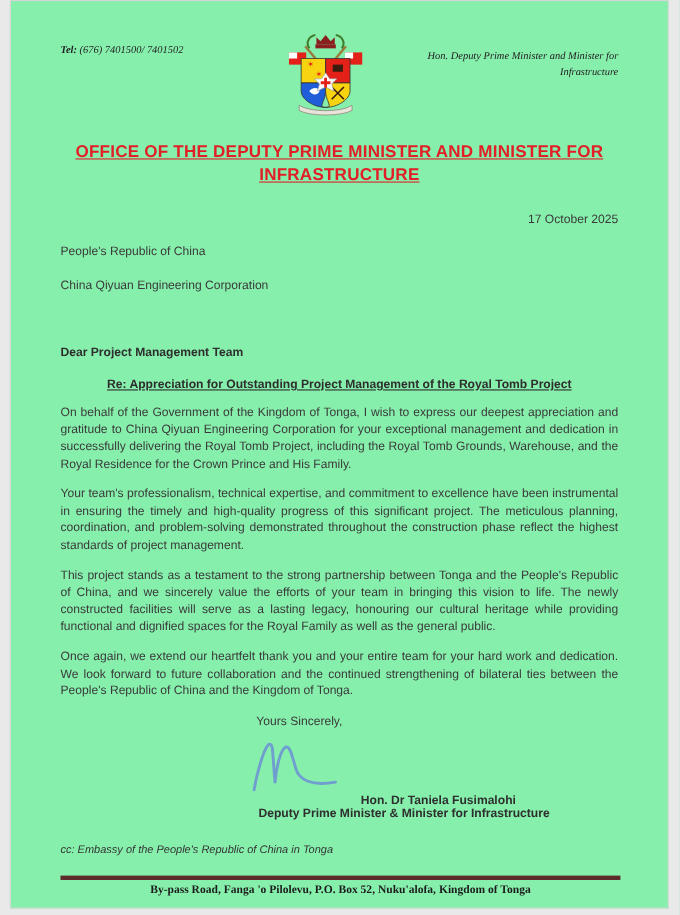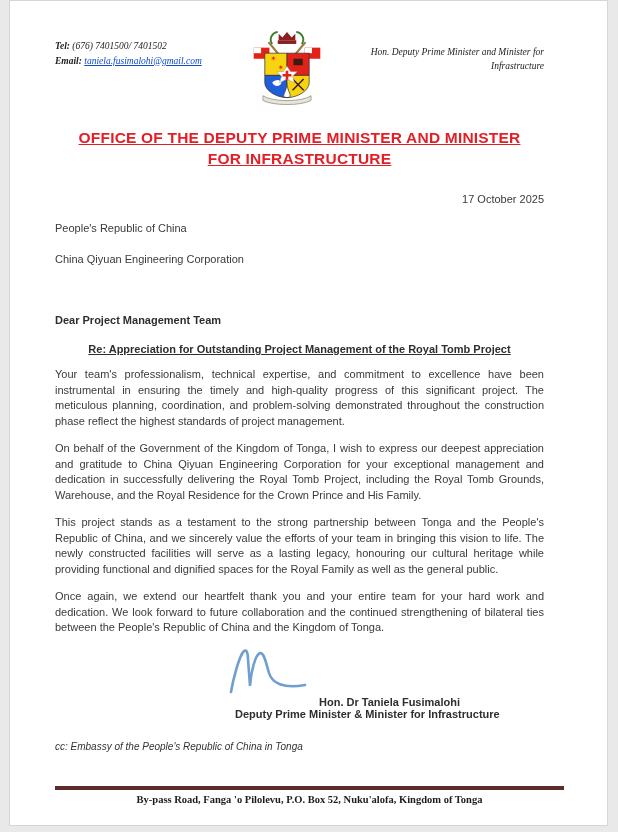--- a/index.html
+++ b/index.html
@@ -5,23 +5,23 @@
   * { margin: 0; padding: 0; box-sizing: border-box; }
   html, body { width: 618px; height: 832px; }
   body {
     font-family: "Liberation Sans", sans-serif;
     background: #e9e9e9;
     position: relative;
   }
   .page {
     position: absolute;
     left: 9px; top: 0; right: 10px; bottom: 6px;
-    background: #ffffff;
+    background: #86efac;
     border: 1px solid #d6d6d6;
-    padding: 30px 63px 0 45px;
+    padding: 30px 45px 0 45px;
     overflow: hidden;
   }
   
   .letterhead {
     display: flex;
     justify-content: space-between;
     align-items: flex-start;
   }
   .contact-block {
     font-family: "Liberation Serif", serif;
@@ -122,21 +122,21 @@
   .cc-line {
     margin-top: 21px;
     font-style: italic;
     font-size: 10px;
     color: #333;
   }
   
   .page-footer {
     position: absolute;
     left: 45px; right: 43px;
-    bottom: 20px;
+    bottom: 10px;
   }
   .footer-rule {
     height: 4px;
     background: #5e2b2b;
     border: 0;
   }
   .footer-address {
     margin-top: 4px;
     text-align: center;
     font-family: "Liberation Serif", serif;
@@ -147,21 +147,20 @@
 </style>
 </head>
 <body>
 
 <div class="page">
 
   <div class="letterhead">
 
     <div class="contact-block">
       <div class="contact-row"><b>Tel:</b> <span>(676) 7401500/ 7401502</span></div>
-      <div class="contact-row"><b>Email:</b> <span class="email-link">taniela.fusimalohi@gmail.com</span></div>
     </div>
 
     <div class="emblem-wrap">
       <svg width="74" height="78" viewBox="0 0 80 84" aria-hidden="true">
 
         <line x1="20" y1="14" x2="60" y2="62" stroke="#9b7b3c" stroke-width="2.4"></line>
         <line x1="60" y1="14" x2="20" y2="62" stroke="#9b7b3c" stroke-width="2.4"></line>
 
         <rect x="4" y="20" width="17" height="12" fill="#e32119"></rect>
         <rect x="4" y="20" width="8" height="6" fill="#ffffff"></rect>
@@ -200,25 +199,26 @@
 
   <div class="date-line">17 October 2025</div>
 
   <div class="recipient-line second">People's Republic of China</div>
   <div class="recipient-line first">China Qiyuan Engineering Corporation</div>
 
   <div class="salutation">Dear Project Management Team</div>
 
   <div class="subject-line">Re: Appreciation for Outstanding Project Management of the Royal Tomb Project</div>
 
+  <p class="body-paragraph">On behalf of the Government of the Kingdom of Tonga, I wish to express our deepest appreciation and gratitude to China Qiyuan Engineering Corporation for your exceptional management and dedication in successfully delivering the Royal Tomb Project, including the Royal Tomb Grounds, Warehouse, and the Royal Residence for the Crown Prince and His Family.</p>
   <p class="body-paragraph">Your team's professionalism, technical expertise, and commitment to excellence have been instrumental in ensuring the timely and high-quality progress of this significant project. The meticulous planning, coordination, and problem-solving demonstrated throughout the construction phase reflect the highest standards of project management.</p>
-  <p class="body-paragraph">On behalf of the Government of the Kingdom of Tonga, I wish to express our deepest appreciation and gratitude to China Qiyuan Engineering Corporation for your exceptional management and dedication in successfully delivering the Royal Tomb Project, including the Royal Tomb Grounds, Warehouse, and the Royal Residence for the Crown Prince and His Family.</p>
   <p class="body-paragraph">This project stands as a testament to the strong partnership between Tonga and the People's Republic of China, and we sincerely value the efforts of your team in bringing this vision to life. The newly constructed facilities will serve as a lasting legacy, honouring our cultural heritage while providing functional and dignified spaces for the Royal Family as well as the general public.</p>
   <p class="body-paragraph">Once again, we extend our heartfelt thank you and your entire team for your hard work and dedication. We look forward to future collaboration and the continued strengthening of bilateral ties between the People's Republic of China and the Kingdom of Tonga.</p>
 
+  <div class="closing">Yours Sincerely,</div>
 
   <div class="signature-area">
     <svg width="100" height="52" viewBox="0 0 100 52" aria-hidden="true">
       <path d="M8 48 C10 36 16 12 21 7 C23.5 5 25 9 25 15 L27 42 C28 28 32 11 37 9 C41 8 43 19 46 29 C49 39 60 45 82 41" fill="none" stroke="#6f9ecf" stroke-width="2.6" stroke-linecap="round"></path>
     </svg>
   </div>
 
   <div class="signatory-name">Hon. Dr Taniela Fusimalohi</div>
   <div class="signatory-title">Deputy Prime Minister &amp; Minister for Infrastructure</div>
 

